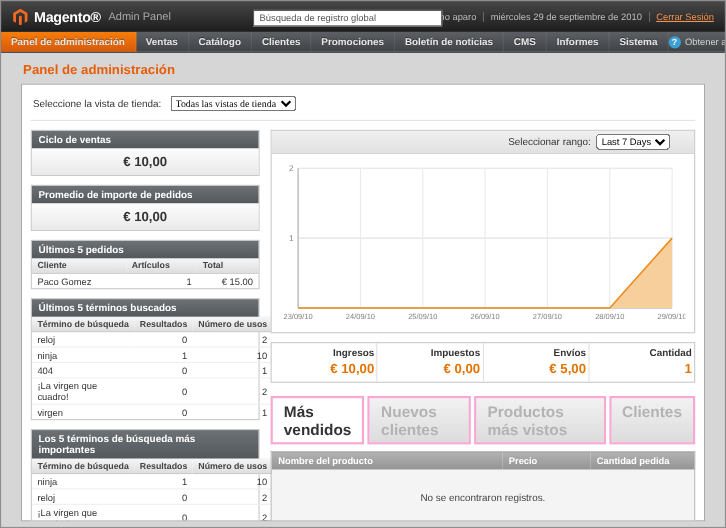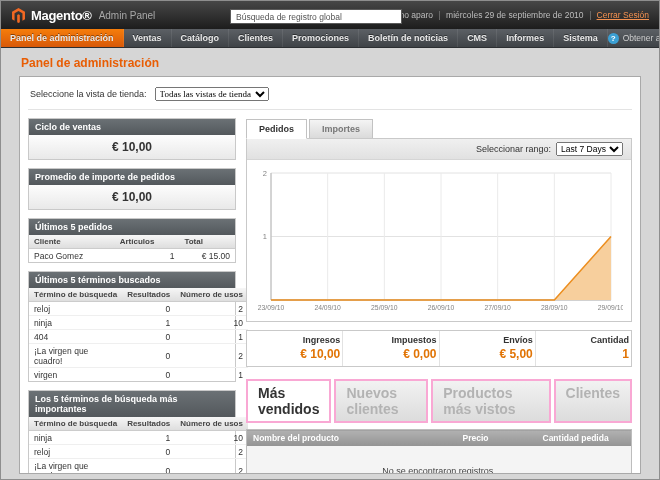--- a/index.html
+++ b/index.html
@@ -41,21 +41,21 @@
   .mini-table th { background:linear-gradient(#f6f6f6,#dedede); border-bottom:1px solid #ccc; color:#444; text-align:left; font-weight:bold; padding:2px 5px; font-size:8px; white-space:nowrap; }
   .mini-table td { padding:1.5px 5px; border-bottom:1px solid #efefef; color:#333; }
   .mini-table tr:last-child td { border-bottom:none; }
   .num { text-align:right; }
 
   
   .tab-row { display:flex; gap:2px; }
   .tab { font-size:9px; font-weight:bold; padding:4px 12px; border:1px solid #c2c2c2; background:linear-gradient(#f4f4f4,#dadada); color:#777; cursor:pointer; position:relative; top:1px; }
   .tab.active { background:#fff; color:#333; border-bottom:1px solid #fff; z-index:2; }
   .chart-box { border:1px solid #c9c9c9; background:#fff; position:relative; z-index:1; }
-  .range-bar { background:linear-gradient(#f0f0f0,#e1e1e1); border-bottom:1px solid #d5d5d5; display:flex; justify-content:flex-end; align-items:center; gap:5px; padding:3px 8px; font-size:9px; color:#333; }
+  .range-bar { background:linear-gradient(#f0f0f0,#e1e1e1); border-bottom:1px solid #d5d5d5; display:flex; justify-content:flex-end; align-items:center; gap:5px; padding:3px 22px; font-size:9px; color:#333; }
   .range-bar select { font-size:8.5px; font-family:"Liberation Sans",sans-serif; }
   .chart-wrap { padding:5px 4px 2px; }
   .stats-row { display:flex; border:1px solid #c9c9c9; background:#fff; margin-top:8px; }
   .stat { flex:1; text-align:right; padding:4px 2px 5px; border-right:1px solid #e2e2e2; }
   .stat:last-child { border-right:none; }
   .stat-label { font-size:9px; font-weight:bold; color:#333; }
   .stat-value { font-size:12px; font-weight:bold; color:#e17405; margin-top:2px; }
   .bottom-tabs { display:flex; gap:3px; margin-top:12px; }
   .btab { font-size:14px; font-weight:bold; padding:4px 10px; border:2px solid #f9a8d4; background:linear-gradient(#f2f2f2,#dcdcdc); color:#b3b3b3; cursor:pointer; }
   .btab.active { background:#fff; color:#333; }
@@ -214,24 +214,20 @@
             </tr>
 
           </tbody>
             </table>
         </div>
 
       </div>
 
       <div class="right-col">
 
-        <div class="tab-row">
-          <div class="tab active">Pedidos</div>
-          <div class="tab">Importes</div>
-        </div>
 
         <div class="chart-box">
           <div class="range-bar">
             <span>Seleccionar rango:</span>
             <select>
               <option>Last 7 Days</option>
             </select>
           </div>
           <div class="chart-wrap">
             <svg width="372" height="150" viewBox="0 0 372 150">

